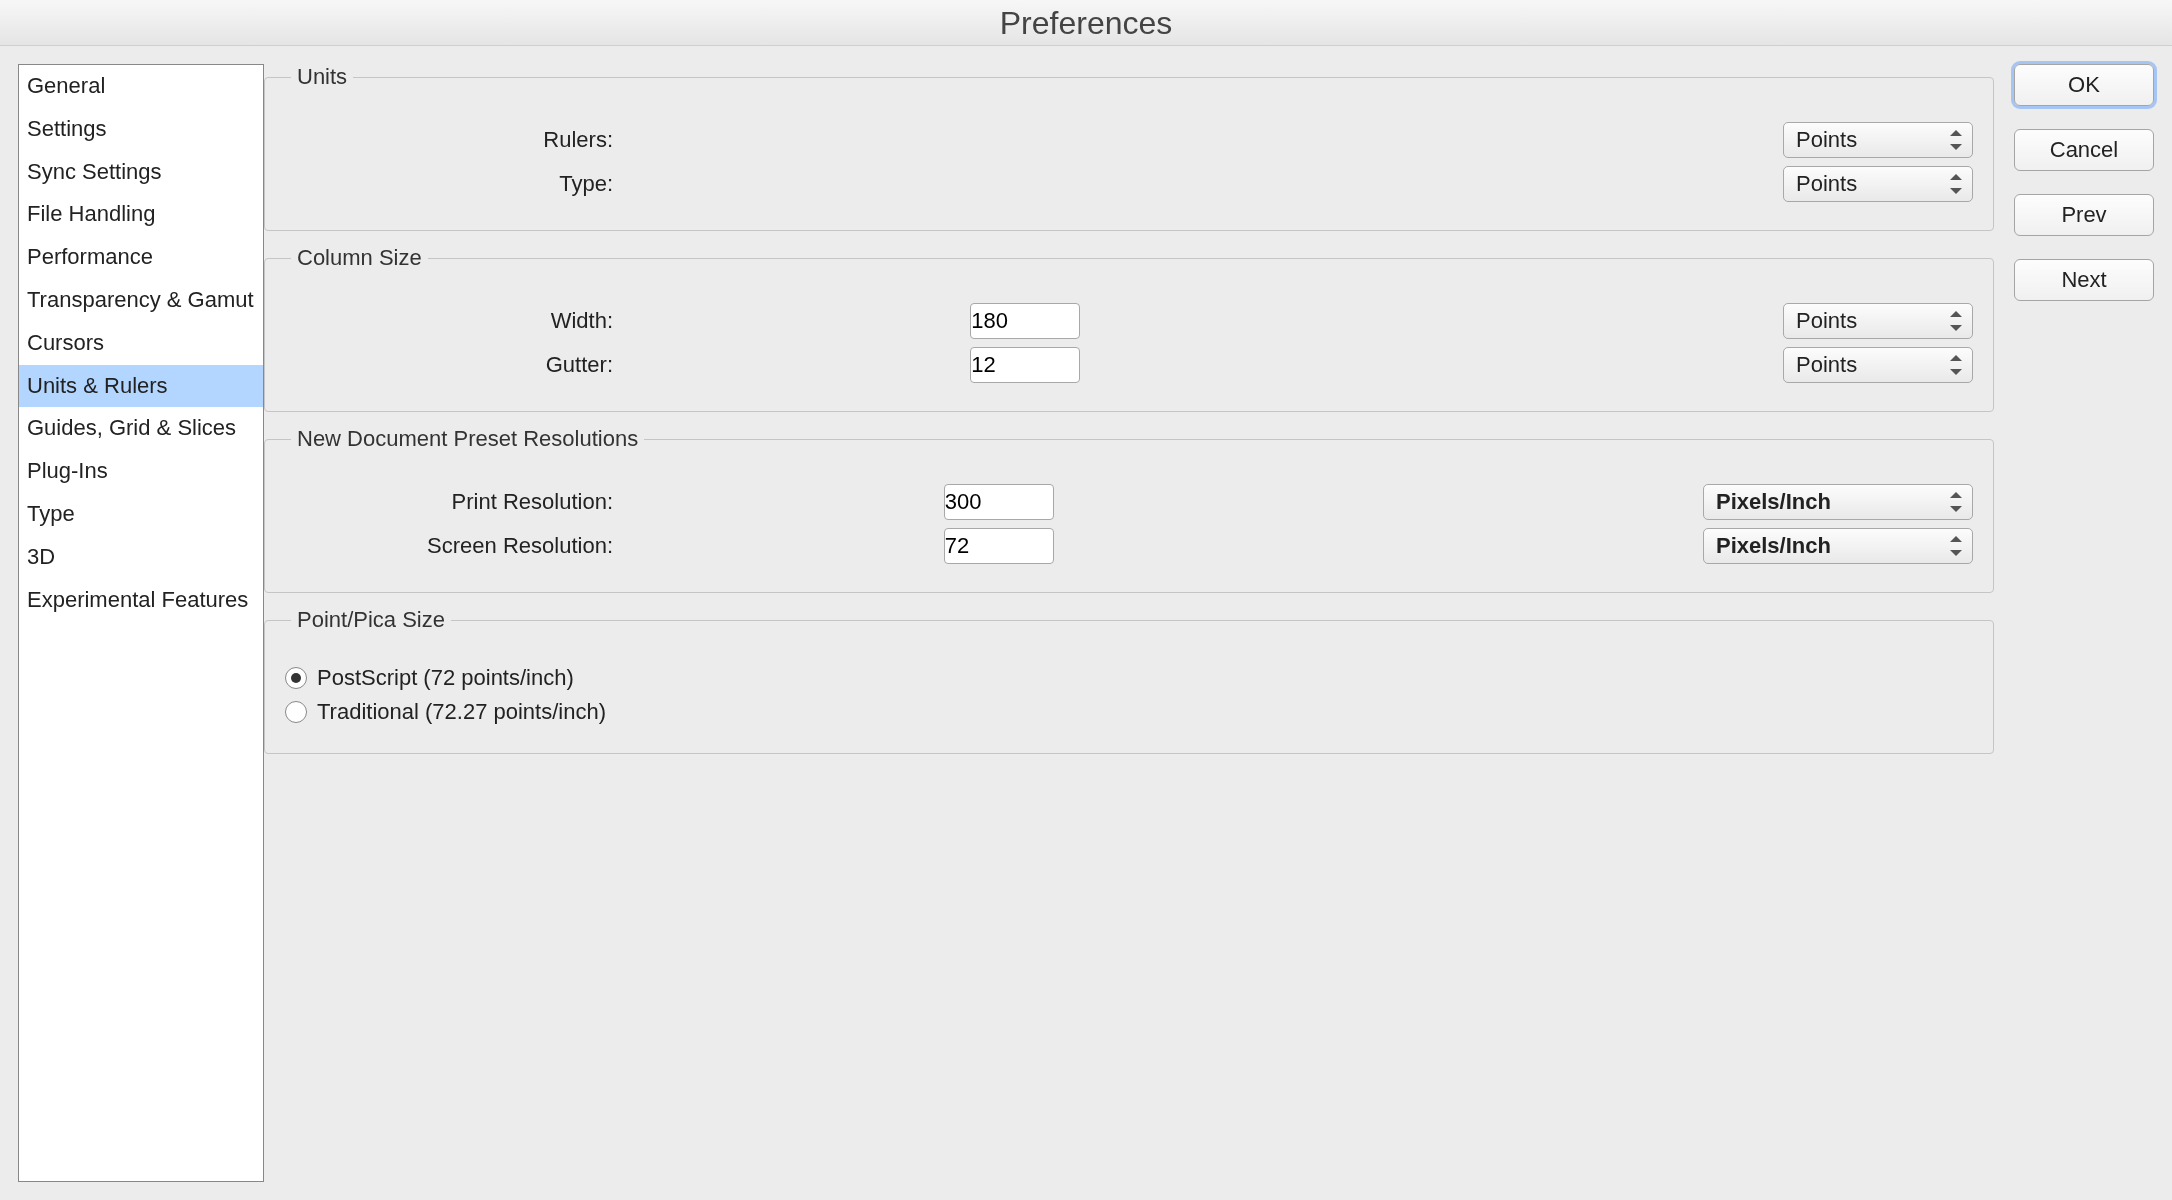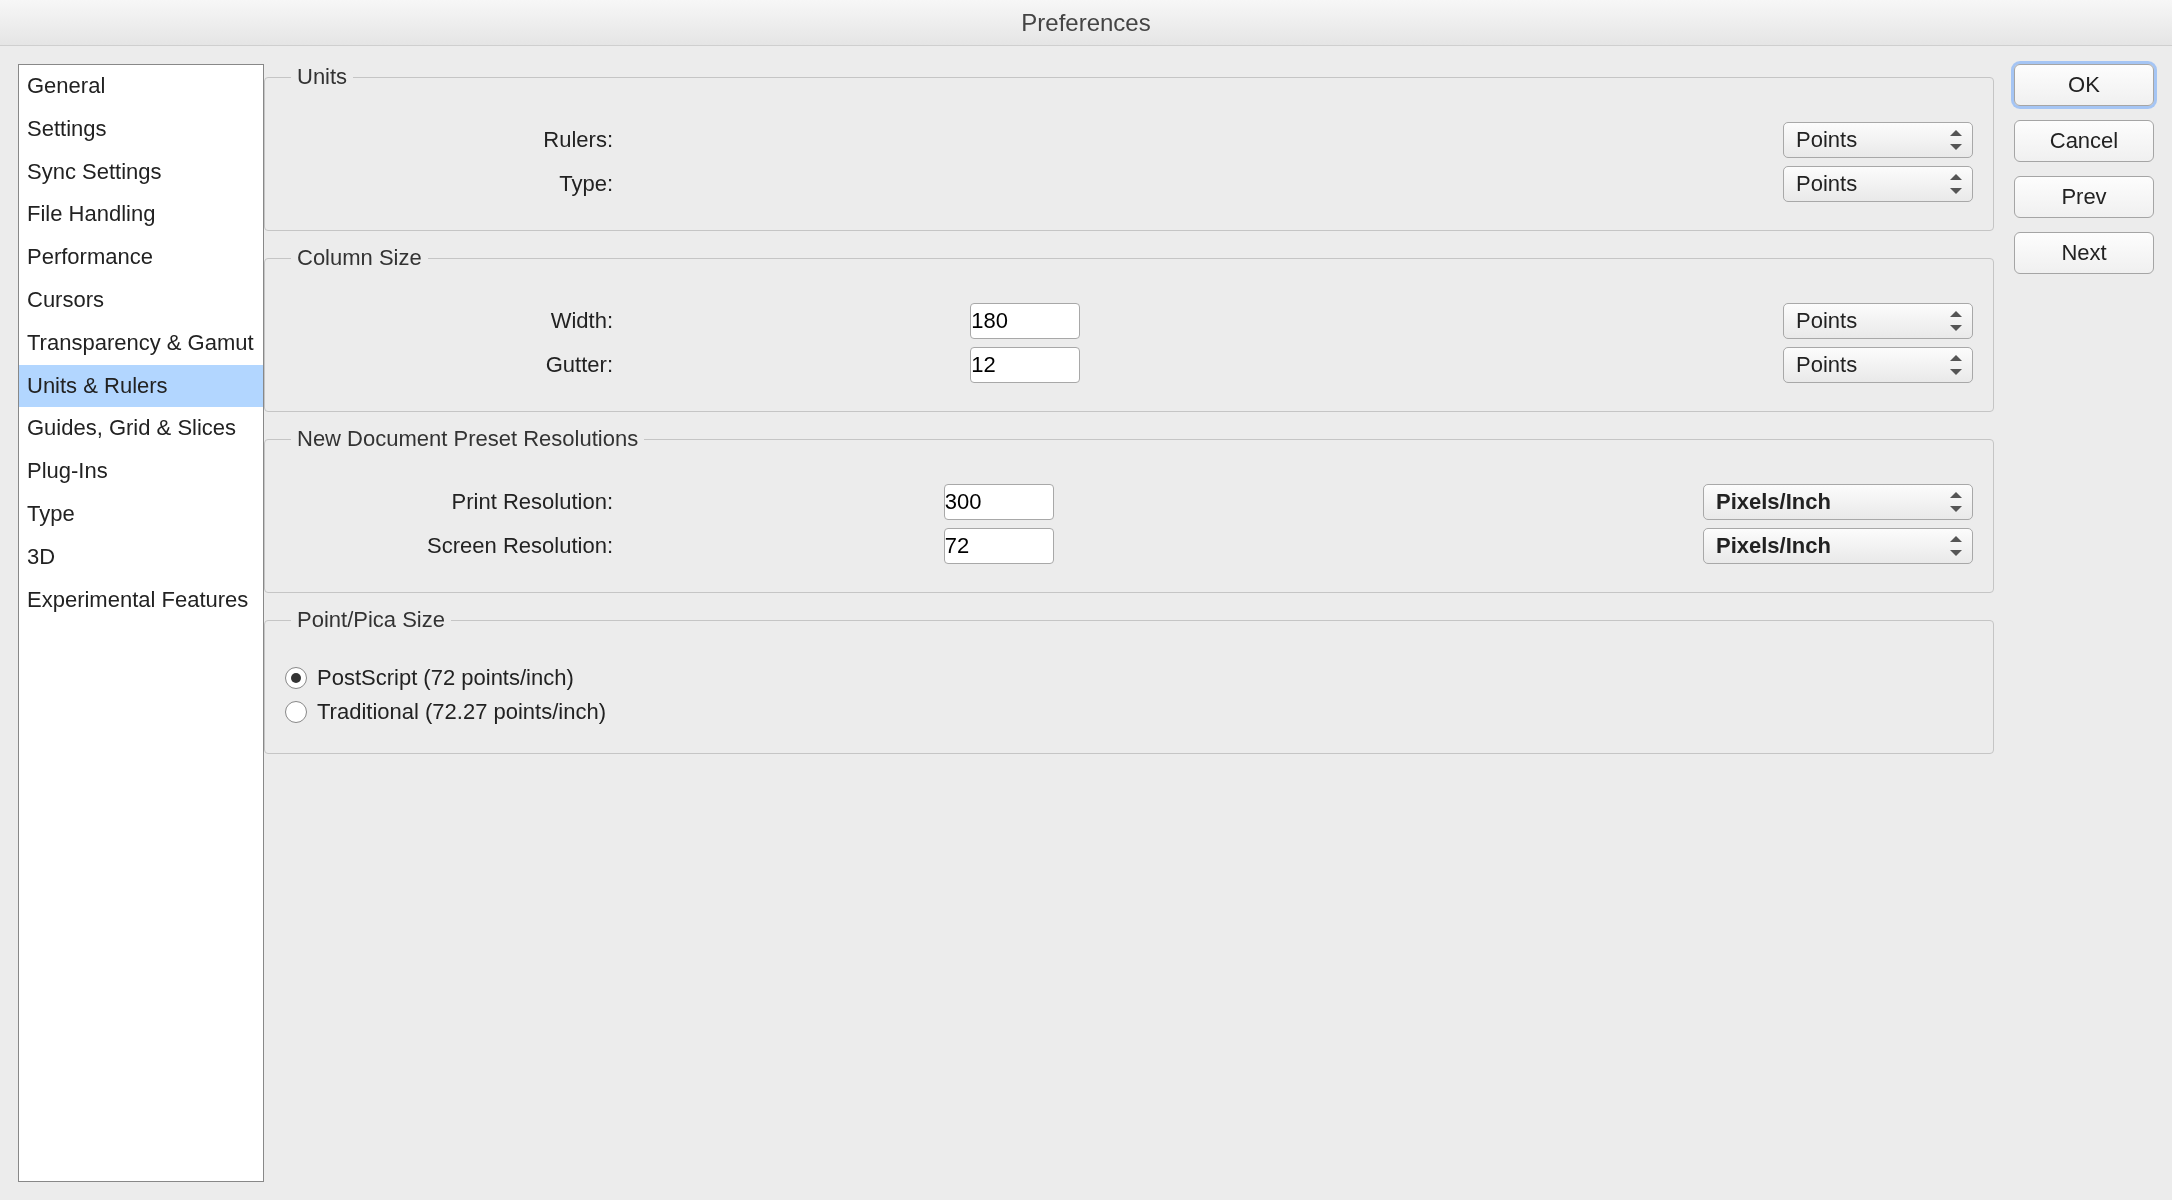--- a/index.html
+++ b/index.html
@@ -14,21 +14,21 @@
   .window {
     width: 2172px; height: 1200px;
     background: #ececec;
     display: flex;
     flex-direction: column;
   }
   .titlebar {
     height: 46px;
     line-height: 46px;
     text-align: center;
-    font-size: 24px;
+    font-size: 32px;
     color: #444;
     background: linear-gradient(#f7f7f7, #e5e5e5);
     border-bottom: 1px solid #cfcfcf;
   }
   .body {
     flex: 1;
     display: flex;
     flex-direction: row;
     padding: 18px;
   }
@@ -52,21 +52,21 @@
     flex: 1;
     display: flex;
     flex-direction: column;
     gap: 14px;
     padding-right: 20px;
   }
   .right-buttons {
     width: 140px;
     display: flex;
     flex-direction: column;
-    gap: 14px;
+    gap: 23px;
   }
   .btn {
     height: 42px;
     border: 1px solid #a5a5a5;
     border-radius: 6px;
     background: linear-gradient(#fdfdfd, #f0f0f0);
     font-size: 22px;
     color: #222;
     cursor: default;
     text-align: center;
@@ -178,22 +178,22 @@
     <span>Preferences</span>
   </div>
   <div class="body">
 
     <div class="sidebar">
       <div class="sidebar-item"><span>General</span></div>
       <div class="sidebar-item"><span>Settings</span></div>
       <div class="sidebar-item"><span>Sync Settings</span></div>
       <div class="sidebar-item"><span>File Handling</span></div>
       <div class="sidebar-item"><span>Performance</span></div>
+      <div class="sidebar-item"><span>Transparency &amp; Gamut</span></div>
       <div class="sidebar-item"><span>Cursors</span></div>
-      <div class="sidebar-item"><span>Transparency &amp; Gamut</span></div>
       <div class="sidebar-item selected"><span>Units &amp; Rulers</span></div>
       <div class="sidebar-item"><span>Guides, Grid &amp; Slices</span></div>
       <div class="sidebar-item"><span>Plug-Ins</span></div>
       <div class="sidebar-item"><span>Type</span></div>
       <div class="sidebar-item"><span>3D</span></div>
       <div class="sidebar-item"><span>Experimental Features</span></div>
     </div>
 
     <div class="main">
 

